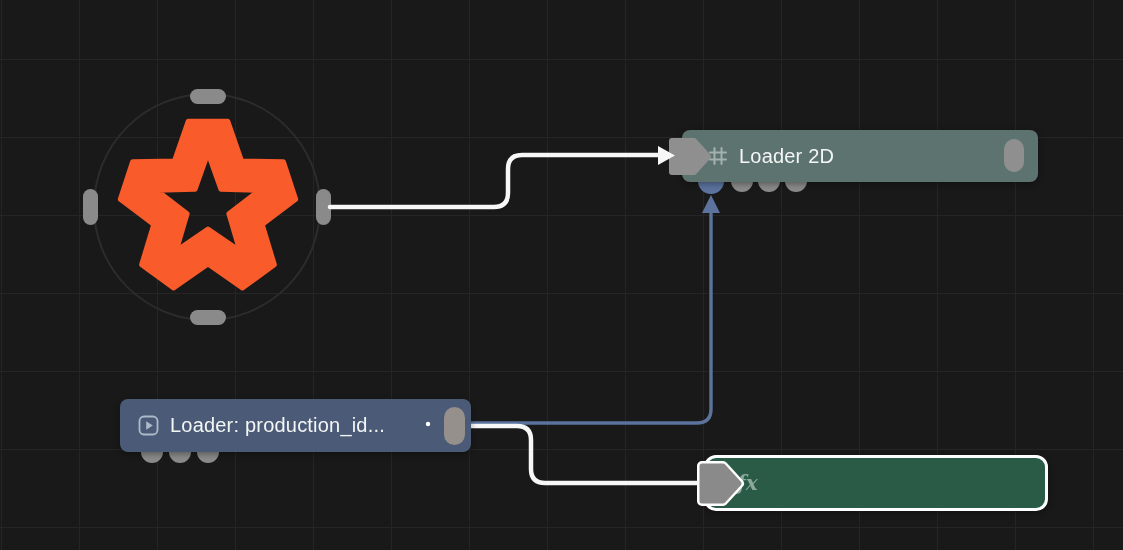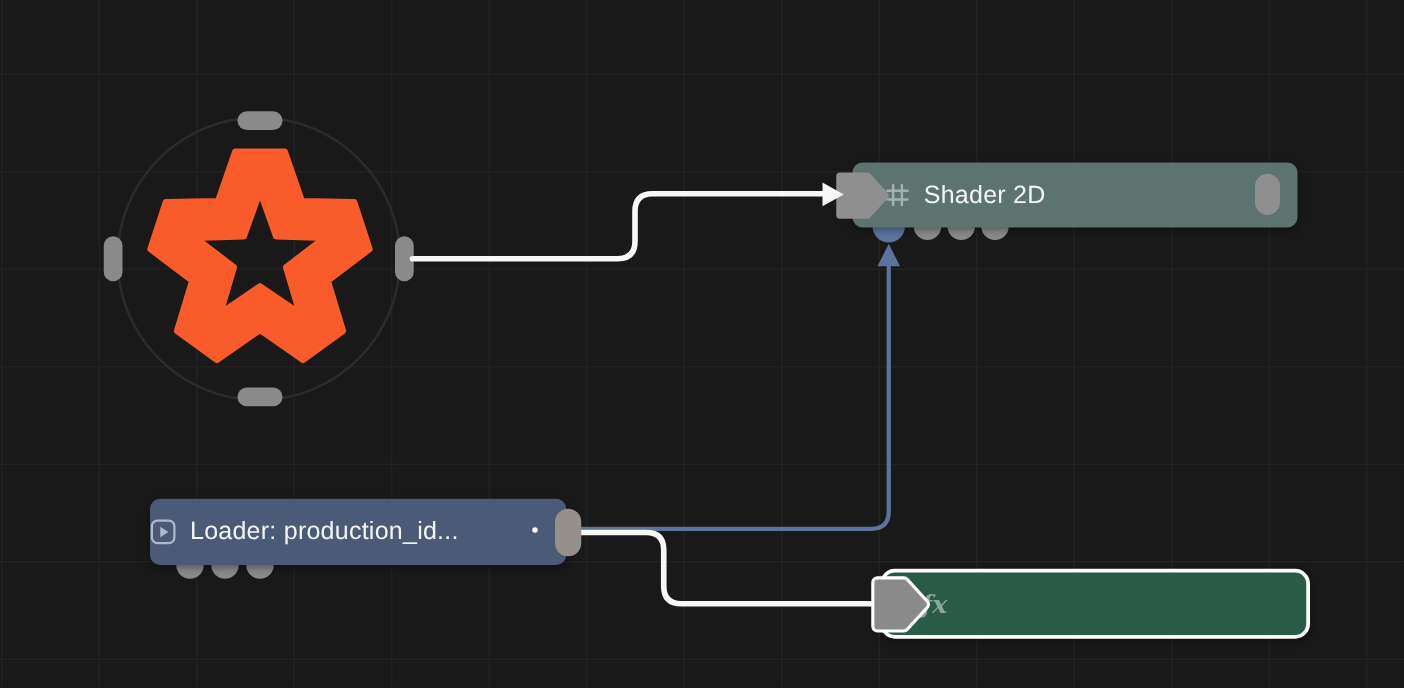--- a/index.html
+++ b/index.html
@@ -23,21 +23,21 @@
     color: #f4f6f5; font-size: 20px; font-weight: 500; letter-spacing: .2px;
     box-shadow: 0 2px 6px rgba(0,0,0,.35);
     white-space: nowrap; cursor: default;
   }
   #node-image2d {
     left: 682px; top: 130px; width: 330px; height: 52px;
     background: #5c7370; border-radius: 8px; padding-left: 26px; gap: 11px;
   }
   #node-loader {
     left: 120px; top: 399px; width: 333px; height: 53px;
-    background: #4a5a77; border-radius: 8px; gap: 11px;
+    background: #4a5a77; border-radius: 8px; padding-left: 18px; gap: 11px;
   }
   #node-shader {
     left: 704px; top: 455px; width: 344px; height: 56px; box-sizing: border-box;
     background: #2a5b47; border: 3px solid #ffffff; border-radius: 12px;
     padding-left: 30px; gap: 12px;
   }
   .node .icon { display: inline-flex; flex: none; align-items: center; justify-content: center; }
   .fx-glyph {
     font-family: "DejaVu Serif", serif; font-style: italic; font-weight: 600;
     font-size: 20px; color: #8ca89b; line-height: 1;
@@ -82,21 +82,21 @@
   <span class="icon">
     <svg width="20" height="20" viewBox="0 0 20 20">
       <g stroke="#a3b2ae" stroke-width="2" stroke-linecap="round">
         <line x1="6.5" y1="2" x2="6.5" y2="18"></line>
         <line x1="13.5" y1="2" x2="13.5" y2="18"></line>
         <line x1="2" y1="6.5" x2="18" y2="6.5"></line>
         <line x1="2" y1="13.5" x2="18" y2="13.5"></line>
       </g>
     </svg>
   </span>
-  <span>Shader 2D</span>
+  <span>Loader 2D</span>
 </div>
 
 <div class="node" id="node-loader">
   <span class="icon">
     <svg width="21" height="21" viewBox="0 0 21 21">
       <rect x="1.5" y="1.5" width="18" height="18" rx="4.5" fill="none" stroke="#aeb9c9" stroke-width="1.8"></rect>
       <polygon points="8.2,6.3 14.8,10.5 8.2,14.7" fill="#aeb9c9"></polygon>
     </svg>
   </span>
   <span>Loader: production_id...</span>

